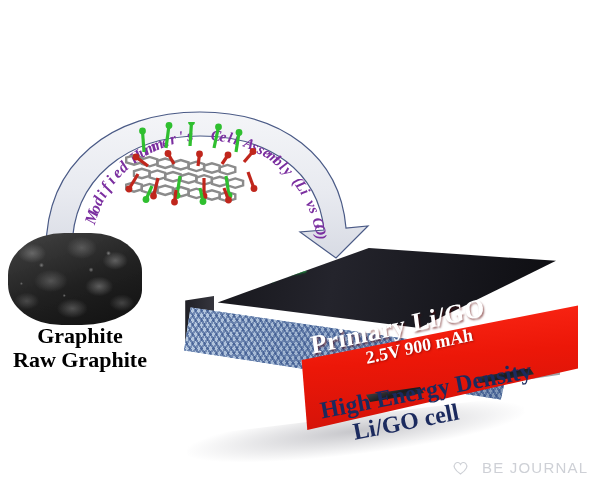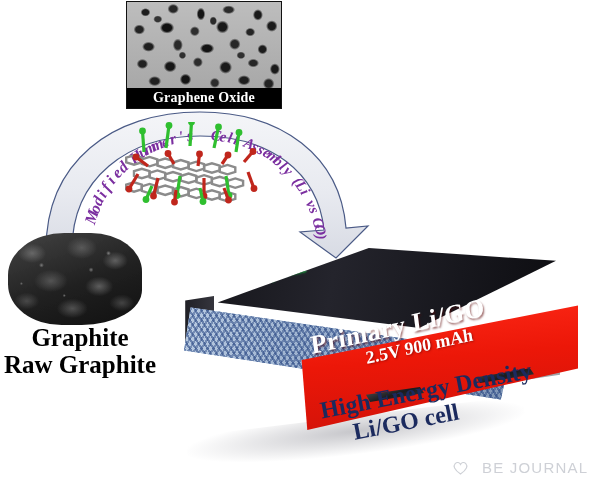--- a/index.html
+++ b/index.html
@@ -145,21 +145,21 @@
     filter: contrast(1.12);
   }
   #graphite-label {
     position: absolute;
     left: 0px;
     top: 324px;
     width: 160px;
     text-align: center;
     font-family: "Liberation Serif", serif;
     font-weight: bold;
-    font-size: 25px;
+    font-size: 22px;
     color: #000;
     line-height: 1.08;
   }
 
   
   #battery {
     position: absolute;
     left: 178px;
     top: 238px;
     width: 400px;
@@ -297,24 +297,20 @@
     width: 17px; height: 15px;
     position: relative;
     display: inline-block;
   }
 </style>
 </head>
 <body>
 
 <div id="stage">
 
-  <div id="sem-block">
-    <div id="sem-image"></div>
-    <div id="sem-caption">Graphene Oxide</div>
-  </div>
 
   <svg id="arrow-svg" viewBox="0 0 360 160">
     <defs>
       <linearGradient id="arcfill" x1="0" y1="0" x2="0" y2="1">
         <stop offset="0%" stop-color="#f4f5f8"></stop>
         <stop offset="55%" stop-color="#e8eaf0"></stop>
         <stop offset="100%" stop-color="#d8dbe4"></stop>
       </linearGradient>
     </defs>
     <path d="M22,150 C22,62 88,12 176,12 C258,12 316,56 322,128

